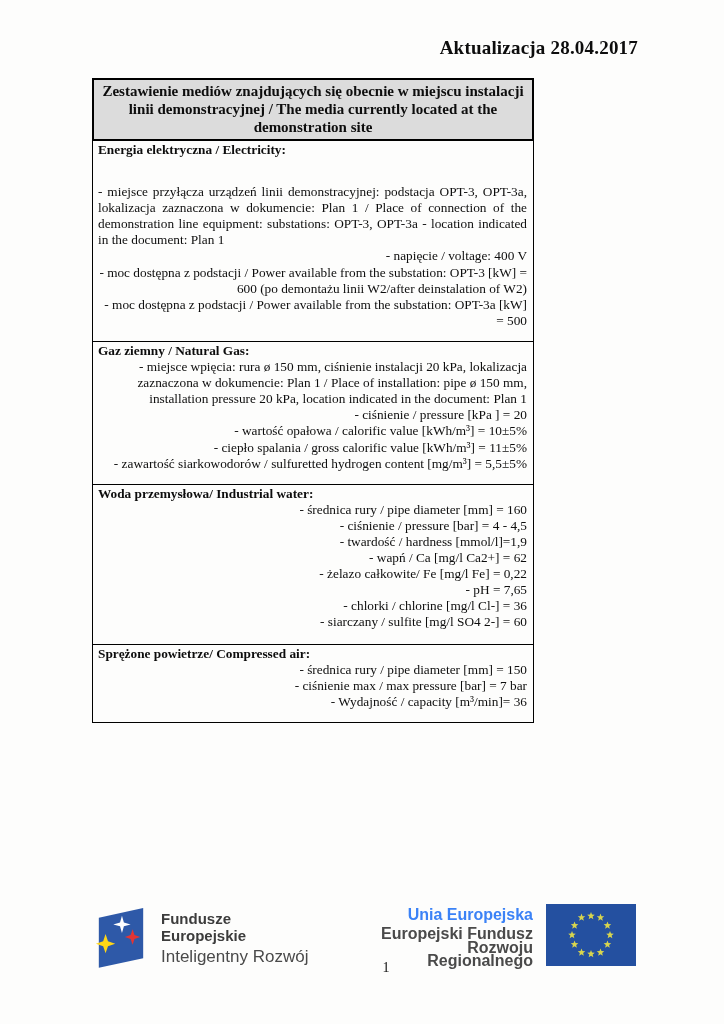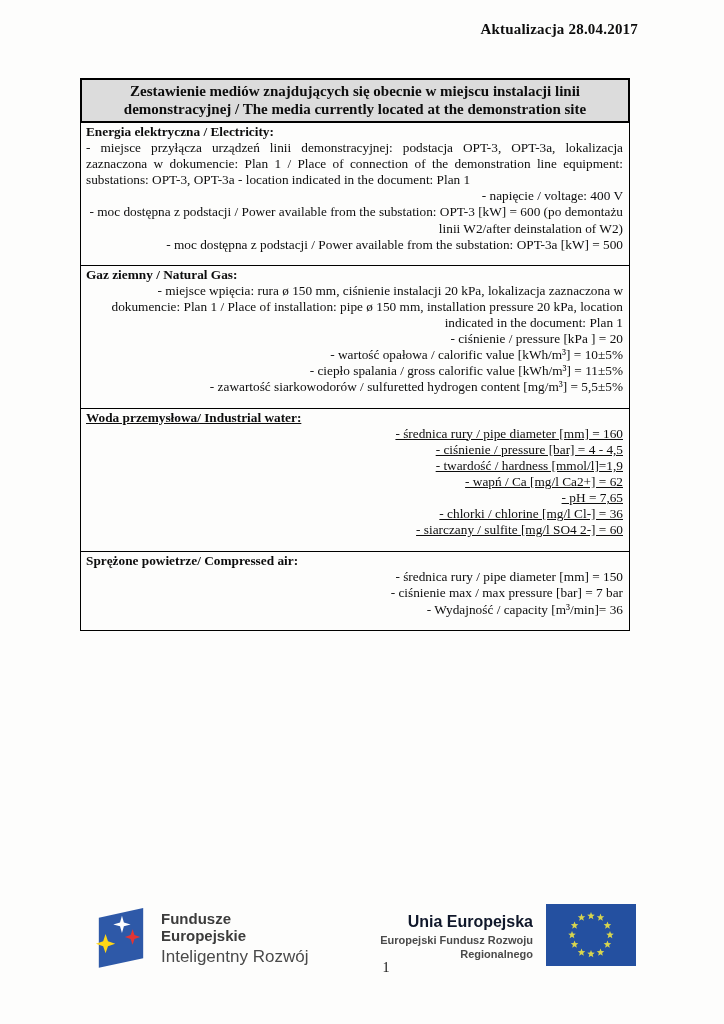--- a/index.html
+++ b/index.html
@@ -2,54 +2,54 @@
 <html style="--title-bg: #dcdcdc; --fe-flag-blue: #2e59a8; --fe-star-yellow: #ffd617; --fe-star-red: #e23535; --eu-flag-blue: #2450a0; --eu-star-yellow: #d8d54e;"><head>
 <meta charset="utf-8">
 <style>
   html,body{margin:0;padding:0;}
   body{
     width:724px;height:1024px;position:relative;overflow:hidden;
     background:#fdfdfc;color:#0d0d0d;
     font-family:"Liberation Serif", serif;
   }
   .update-date{
-    position:absolute;top:21px;right:86px;
-    font-size:15px;font-weight:bold;letter-spacing:.2px;
+    position:absolute;top:37px;right:86px;
+    font-size:19px;font-weight:bold;letter-spacing:.2px;
   }
   .media-table{
-    position:absolute;left:80px;top:78px;width:550px;box-sizing:border-box;
+    position:absolute;left:92px;top:78px;width:442px;box-sizing:border-box;
   }
   .table-title{
     box-sizing:border-box;border:2px solid #000;background:var(--title-bg,#dcdcdc);
     text-align:center;font-weight:bold;font-size:15px;line-height:18px;
     padding:2px 4px 3px;
   }
   .sections{width:100%;}
   .section{
     box-sizing:border-box;border:1.5px solid #000;border-top:none;
     padding:1px 6px 12px 5px;font-size:13.3px;line-height:16.1px;
   }
-  .section:nth-child(3){padding-bottom:13px;text-decoration:underline;}
+  .section:nth-child(3){padding-bottom:13px;}
   .section-header{font-weight:bold;}
   .line{text-align:right;}
-  .line.justify{text-align:justify;}
+  .line.justify{text-align:justify;margin-top:26px;}
   
   .footer-left{
     position:absolute;left:94px;top:904px;display:flex;align-items:center;gap:13px;
     font-family:"Liberation Sans", sans-serif;
   }
   .fe-title{font-size:15px;font-weight:bold;color:#3c3c3c;line-height:17px;width:112px;}
   .fe-sub{font-size:17px;color:#4a4a4a;margin-top:3px;white-space:nowrap;}
   .footer-right{
     position:absolute;right:88px;top:904px;display:flex;align-items:center;gap:13px;
     font-family:"Liberation Sans", sans-serif;
   }
   .eu-text{text-align:right;}
-  .eu-title{font-size:16px;font-weight:bold;color:#0f172a;line-height:18px;white-space:nowrap;}
-  .eu-sub{font-size:11px;font-weight:bold;color:#4a4a4a;line-height:13.5px;margin-top:3px;width:170px;margin-left:auto;}
+  .eu-title{font-size:16px;font-weight:bold;color:#3b82f6;line-height:18px;white-space:nowrap;}
+  .eu-sub{font-size:16px;font-weight:bold;color:#4a4a4a;line-height:13.5px;margin-top:3px;width:170px;margin-left:auto;}
   .page-number{
     position:absolute;left:48px;right:0;top:960px;text-align:center;font-size:14px;
   }
 </style>
 </head>
 <body>
 
 <div class="update-date">Aktualizacja 28.04.2017</div>
 
 <div class="media-table">
@@ -69,20 +69,21 @@
         <div class="line">- wartość opałowa / calorific value [kWh/m³] = 10±5%</div>
         <div class="line">- ciepło spalania / gross calorific value [kWh/m³] = 11±5%</div>
         <div class="line">- zawartość siarkowodorów / sulfuretted hydrogen content [mg/m³] = 5,5±5%</div>
       </div>
       <div class="section">
         <div class="section-header">Woda przemysłowa/ Industrial water:</div>
         <div class="line">- średnica rury / pipe diameter [mm] = 160</div>
         <div class="line">- ciśnienie / pressure [bar] = 4 - 4,5</div>
         <div class="line">- twardość / hardness [mmol/l]=1,9</div>
         <div class="line">- wapń / Ca [mg/l Ca2+] = 62</div>
+        <div class="line">- żelazo całkowite/ Fe [mg/l Fe] = 0,22</div>
         <div class="line">- pH = 7,65</div>
         <div class="line">- chlorki / chlorine [mg/l Cl-]  = 36</div>
         <div class="line">- siarczany / sulfite [mg/l SO4 2-] = 60</div>
       </div>
       <div class="section">
         <div class="section-header">Sprężone powietrze/ Compressed air:</div>
         <div class="line">- średnica rury / pipe diameter [mm] = 150</div>
         <div class="line">- ciśnienie max / max pressure [bar] = 7 bar</div>
         <div class="line">- Wydajność / capacity [m³/min]= 36</div>
       </div>

